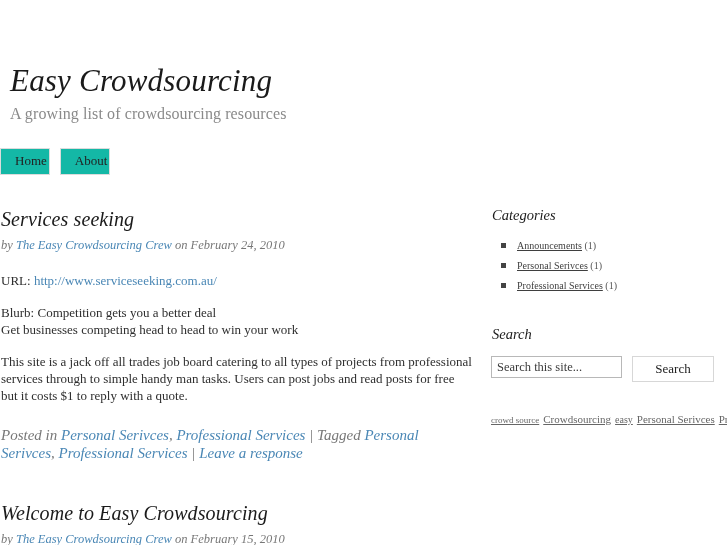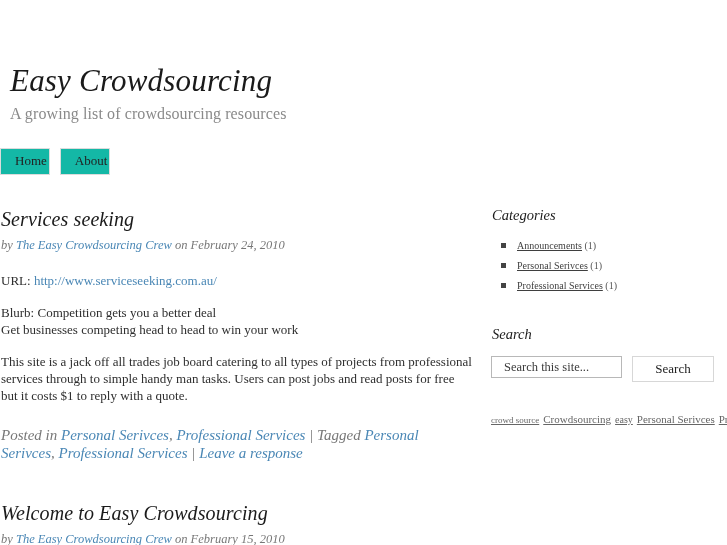--- a/index.html
+++ b/index.html
@@ -197,21 +197,21 @@
     display: flex;
     align-items: flex-start;
     gap: 10px;
   }
   .search-input {
     box-sizing: border-box;
     width: 131px;
     height: 22px;
     border: 1px solid #b8b8b8;
     background: #ffffff;
-    padding: 2px 12px;
+    padding: 2px 5px;
     font-family: "Liberation Serif", "DejaVu Serif", serif;
     font-size: 12.5px;
     line-height: 16px;
     color: #3b3b3b;
     outline: none;
   }
   .search-input::placeholder { color: #3b3b3b; opacity: 1; }
   .search-button {
     box-sizing: border-box;
     width: 82px;

